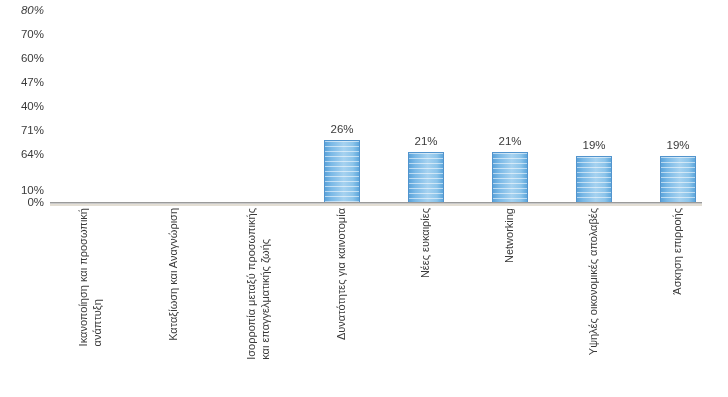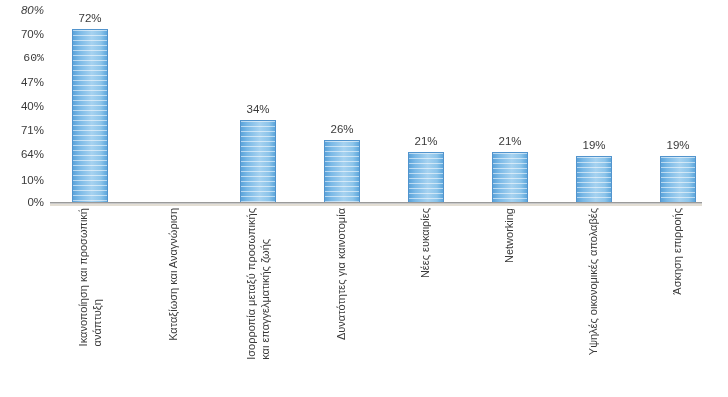--- a/index.html
+++ b/index.html
@@ -141,39 +141,31 @@
   }
   .cat-line { display: block; }
 </style>
 </head>
 <body>
 
 <div id="chart-root">
 
   <div id="y-axis">
       <div class="y-tick-label" style="top: 196px;">0%</div>
-      <div class="y-tick-label" style="top: 174px;">10%</div>
+      <div class="y-tick-label" style="top: 184px;">10%</div>
       <div class="y-tick-label" style="top: 148px;">64%</div>
       <div class="y-tick-label" style="top: 124px;">71%</div>
       <div class="y-tick-label" style="top: 100px; padding-left: 20px;">40%</div>
       <div class="y-tick-label" style="top: 76px;">47%</div>
-      <div class="y-tick-label" style="top: 52px; font-family: Liberation Mono, monospace;">60%</div>
+      <div class="y-tick-label" style="top: 52px;">60%</div>
       <div class="y-tick-label" style="top: 28px;">70%</div>
       <div class="y-tick-label" style="top: 4px; font-style: italic;">80%</div>
     </div>
 
   <div id="plot-area">
-      <div class="bar-slot" style="left: 22px; height: 192px;">
-        <div class="bar" style="height: 172.8px;"></div>
-        <div class="bar-value" style="bottom: 176.8px;">72%</div>
-      </div>
-      <div class="bar-slot" style="left: 190px; height: 192px;">
-        <div class="bar" style="height: 81.6px;"></div>
-        <div class="bar-value" style="bottom: 85.6px;">34%</div>
-      </div>
       <div class="bar-slot" style="left: 274px; height: 192px;">
         <div class="bar" style="height: 62.4px;"></div>
         <div class="bar-value" style="bottom: 66.4px;">26%</div>
       </div>
       <div class="bar-slot" style="left: 358px; height: 192px;">
         <div class="bar" style="height: 50.4px;"></div>
         <div class="bar-value" style="bottom: 54.4px;">21%</div>
       </div>
       <div class="bar-slot" style="left: 442px; height: 192px;">
         <div class="bar" style="height: 50.4px;"></div>

